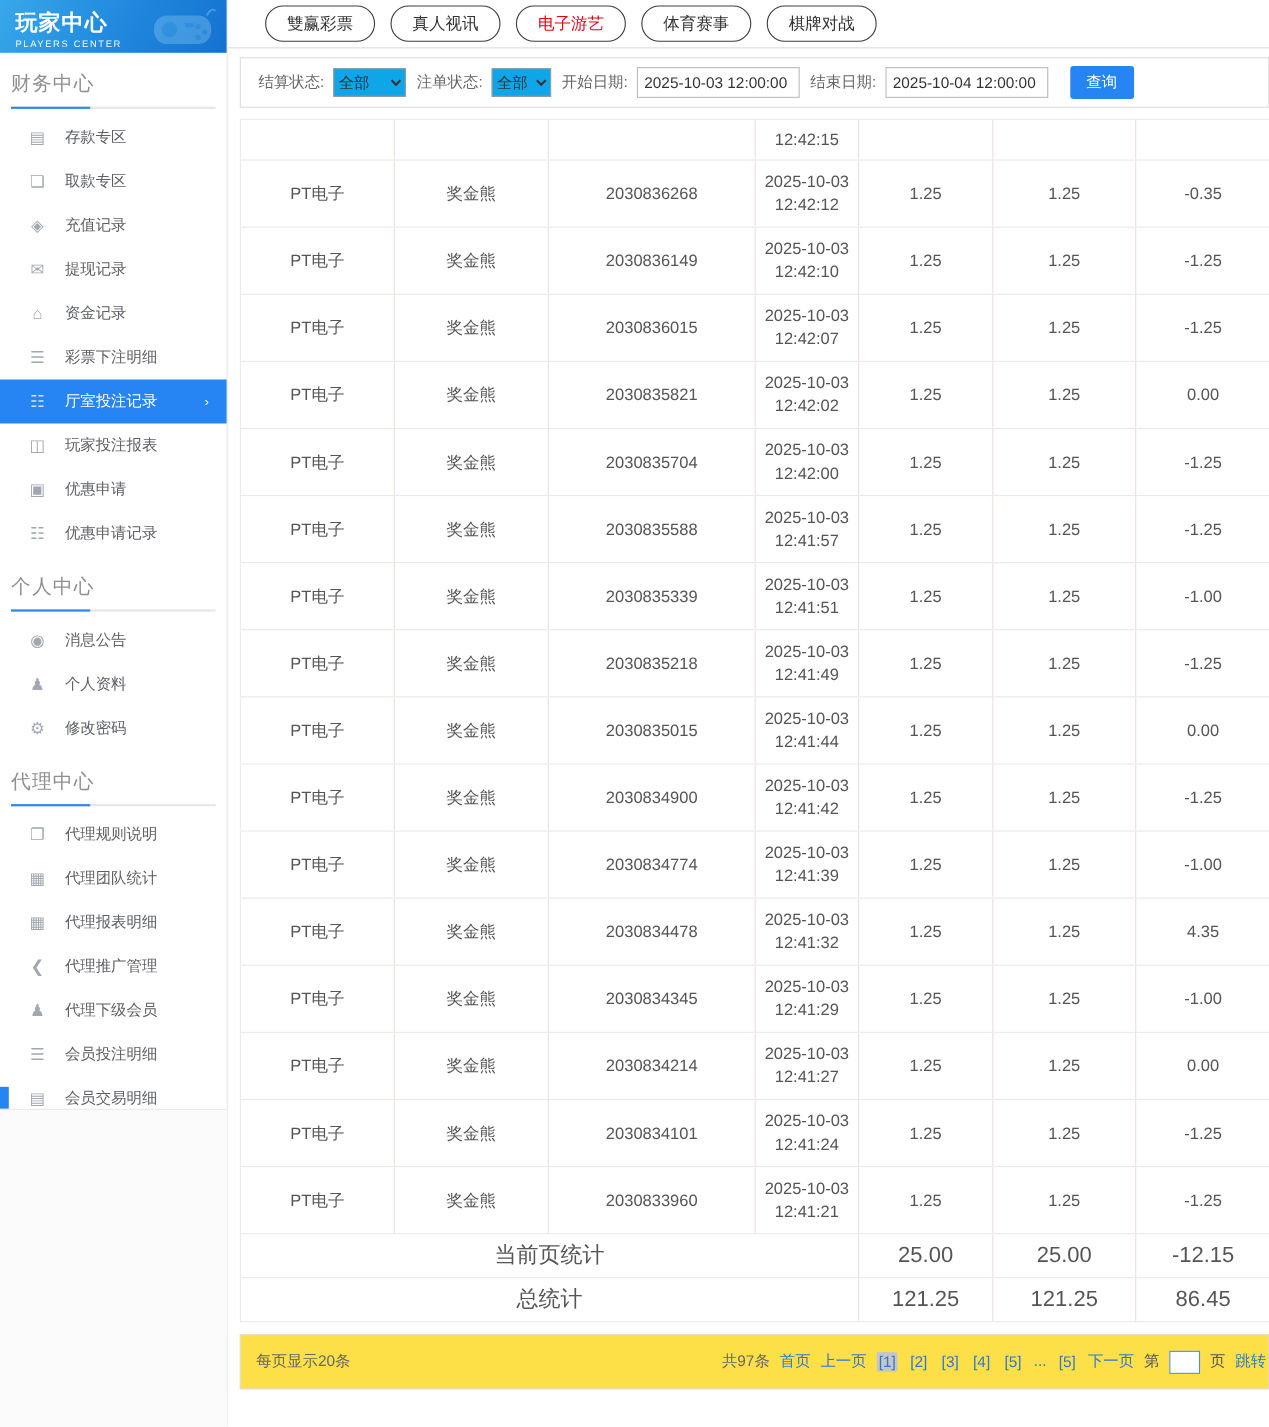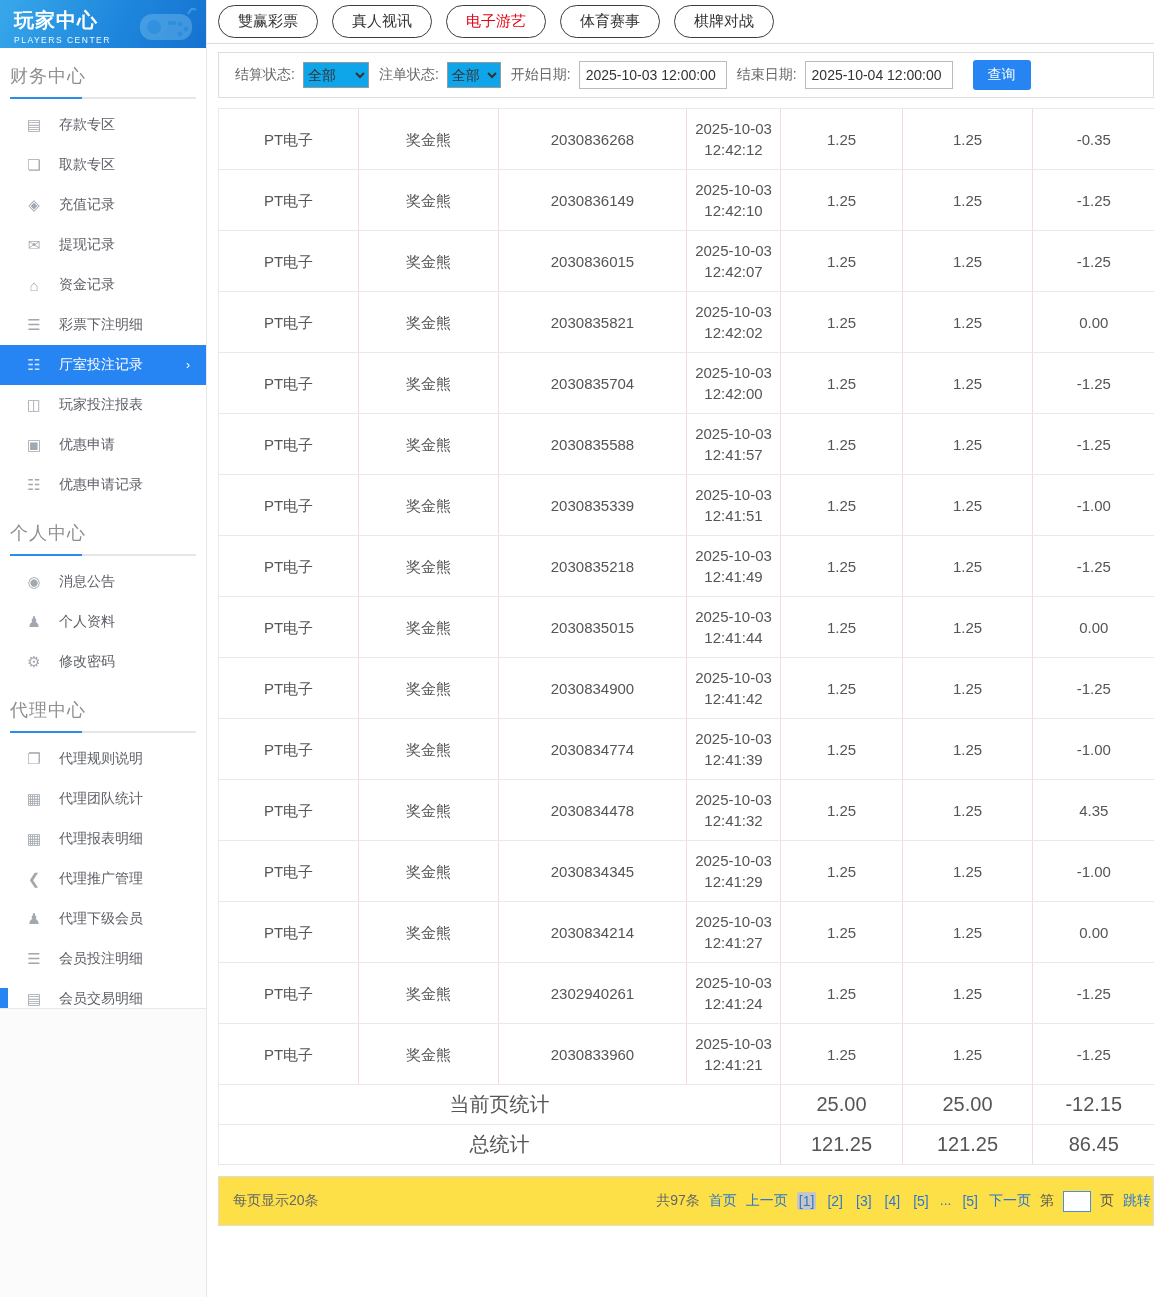--- a/index.html
+++ b/index.html
@@ -23,21 +23,21 @@
     color:#5d6066; cursor:pointer; position:relative; }
   .nav-item .ico { width:20px; margin-right:15px; color:#a2a8af; font-size:15px; text-align:center; }
   .nav-item.active { background:#2784f3; color:#fff; }
   .nav-item.active .ico { color:#cfe3ff; }
   .nav-item .chev { position:absolute; right:16px; font-size:12px; color:#fff; }
   .sidebar-foot { position:absolute; left:0; right:0; top:1008px; bottom:0; background:#fbfbfb; border-top:1px solid #e9e9e9; }
   .blue-sliver { position:absolute; left:0; top:988px; width:8px; height:25px; background:#2784f3; }
 
   
   .main { flex:1 1 auto; min-width:0; }
-  .tabbar { height:44px; border-bottom:1px solid #dcdcdc; display:flex; align-items:center; gap:14px; padding-left:11px; background:#fff; }
+  .tabbar { height:44px; border-bottom:1px solid #dcdcdc; display:flex; align-items:center; gap:14px; padding-left:34px; background:#fff; }
   .tab-pill { border:1px solid #3c3c3c; border-radius:17px; padding:6px 19px; font-size:15px; color:#333;
     background:#fff; cursor:pointer; white-space:nowrap; }
   .tab-pill.active { color:#e60012; }
 
   .filterbox { margin:8px 0 0 11px; border:1px solid #ddd; height:46px; display:flex; align-items:center;
     padding-left:12px; gap:6px; font-size:14px; color:#666; }
   .filterbox label { margin-left:4px; }
   .filterbox select { height:26px; border:1px solid #999; background:#0ea5e9; color:#333; font-size:14px;
     font-family:inherit; margin-left:2px; }
   .filterbox .sel-settle { width:66px; }
@@ -221,20 +221,29 @@
         <colgroup>
           <col class="c1">
             <col class="c2">
             <col class="c3">
             <col class="c4">
             <col class="c5">
             <col class="c6">
             <col class="c7">
         </colgroup>
         <tbody id="rec-body">
+            <tr class="partial">
+              <td></td>
+              <td></td>
+              <td></td>
+              <td>12:42:15</td>
+              <td></td>
+              <td></td>
+              <td></td>
+            </tr>
             <tr class="datarow">
               <td>PT电子</td>
               <td>奖金熊</td>
               <td>2030836268</td>
               <td>2025-10-03<br>12:42:12</td>
               <td>1.25</td>
               <td>1.25</td>
               <td>-0.35</td>
             </tr>
             <tr class="datarow">
@@ -350,21 +359,21 @@
               <td>奖金熊</td>
               <td>2030834214</td>
               <td>2025-10-03<br>12:41:27</td>
               <td>1.25</td>
               <td>1.25</td>
               <td>0.00</td>
             </tr>
             <tr class="datarow">
               <td>PT电子</td>
               <td>奖金熊</td>
-              <td>2302940261</td>
+              <td>2030834101</td>
               <td>2025-10-03<br>12:41:24</td>
               <td>1.25</td>
               <td>1.25</td>
               <td>-1.25</td>
             </tr>
             <tr class="datarow">
               <td>PT电子</td>
               <td>奖金熊</td>
               <td>2030833960</td>
               <td>2025-10-03<br>12:41:21</td>

